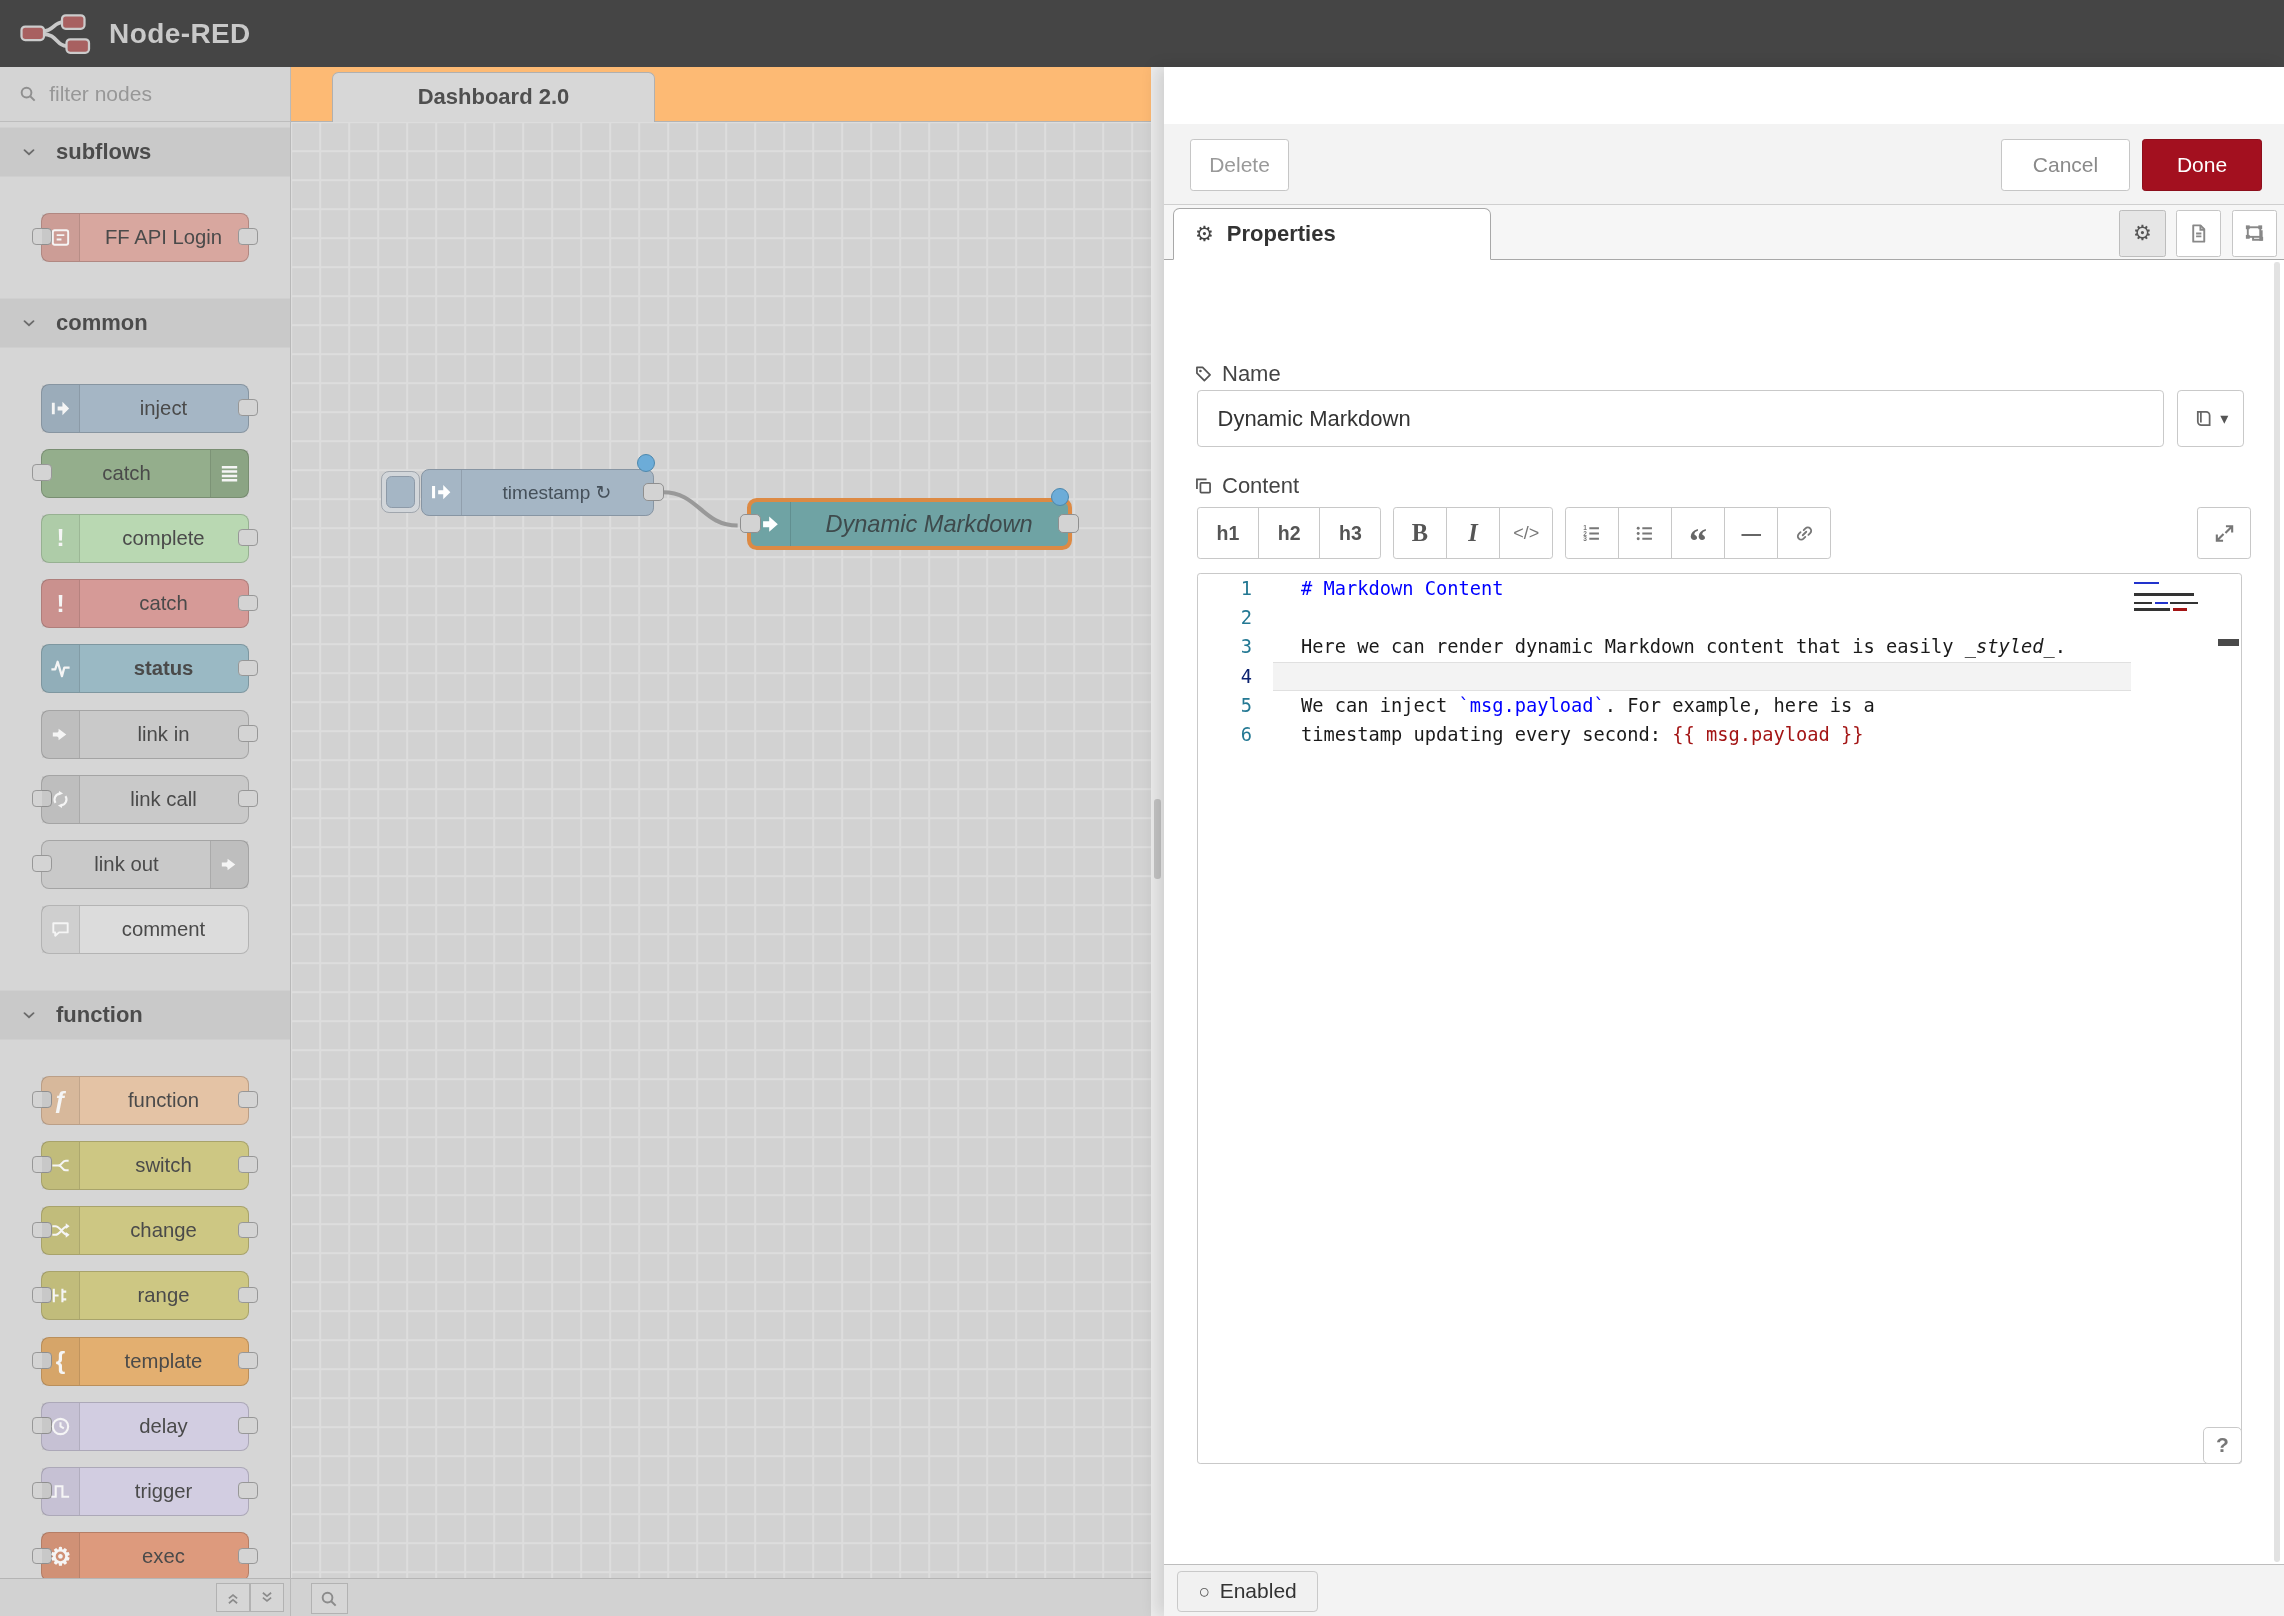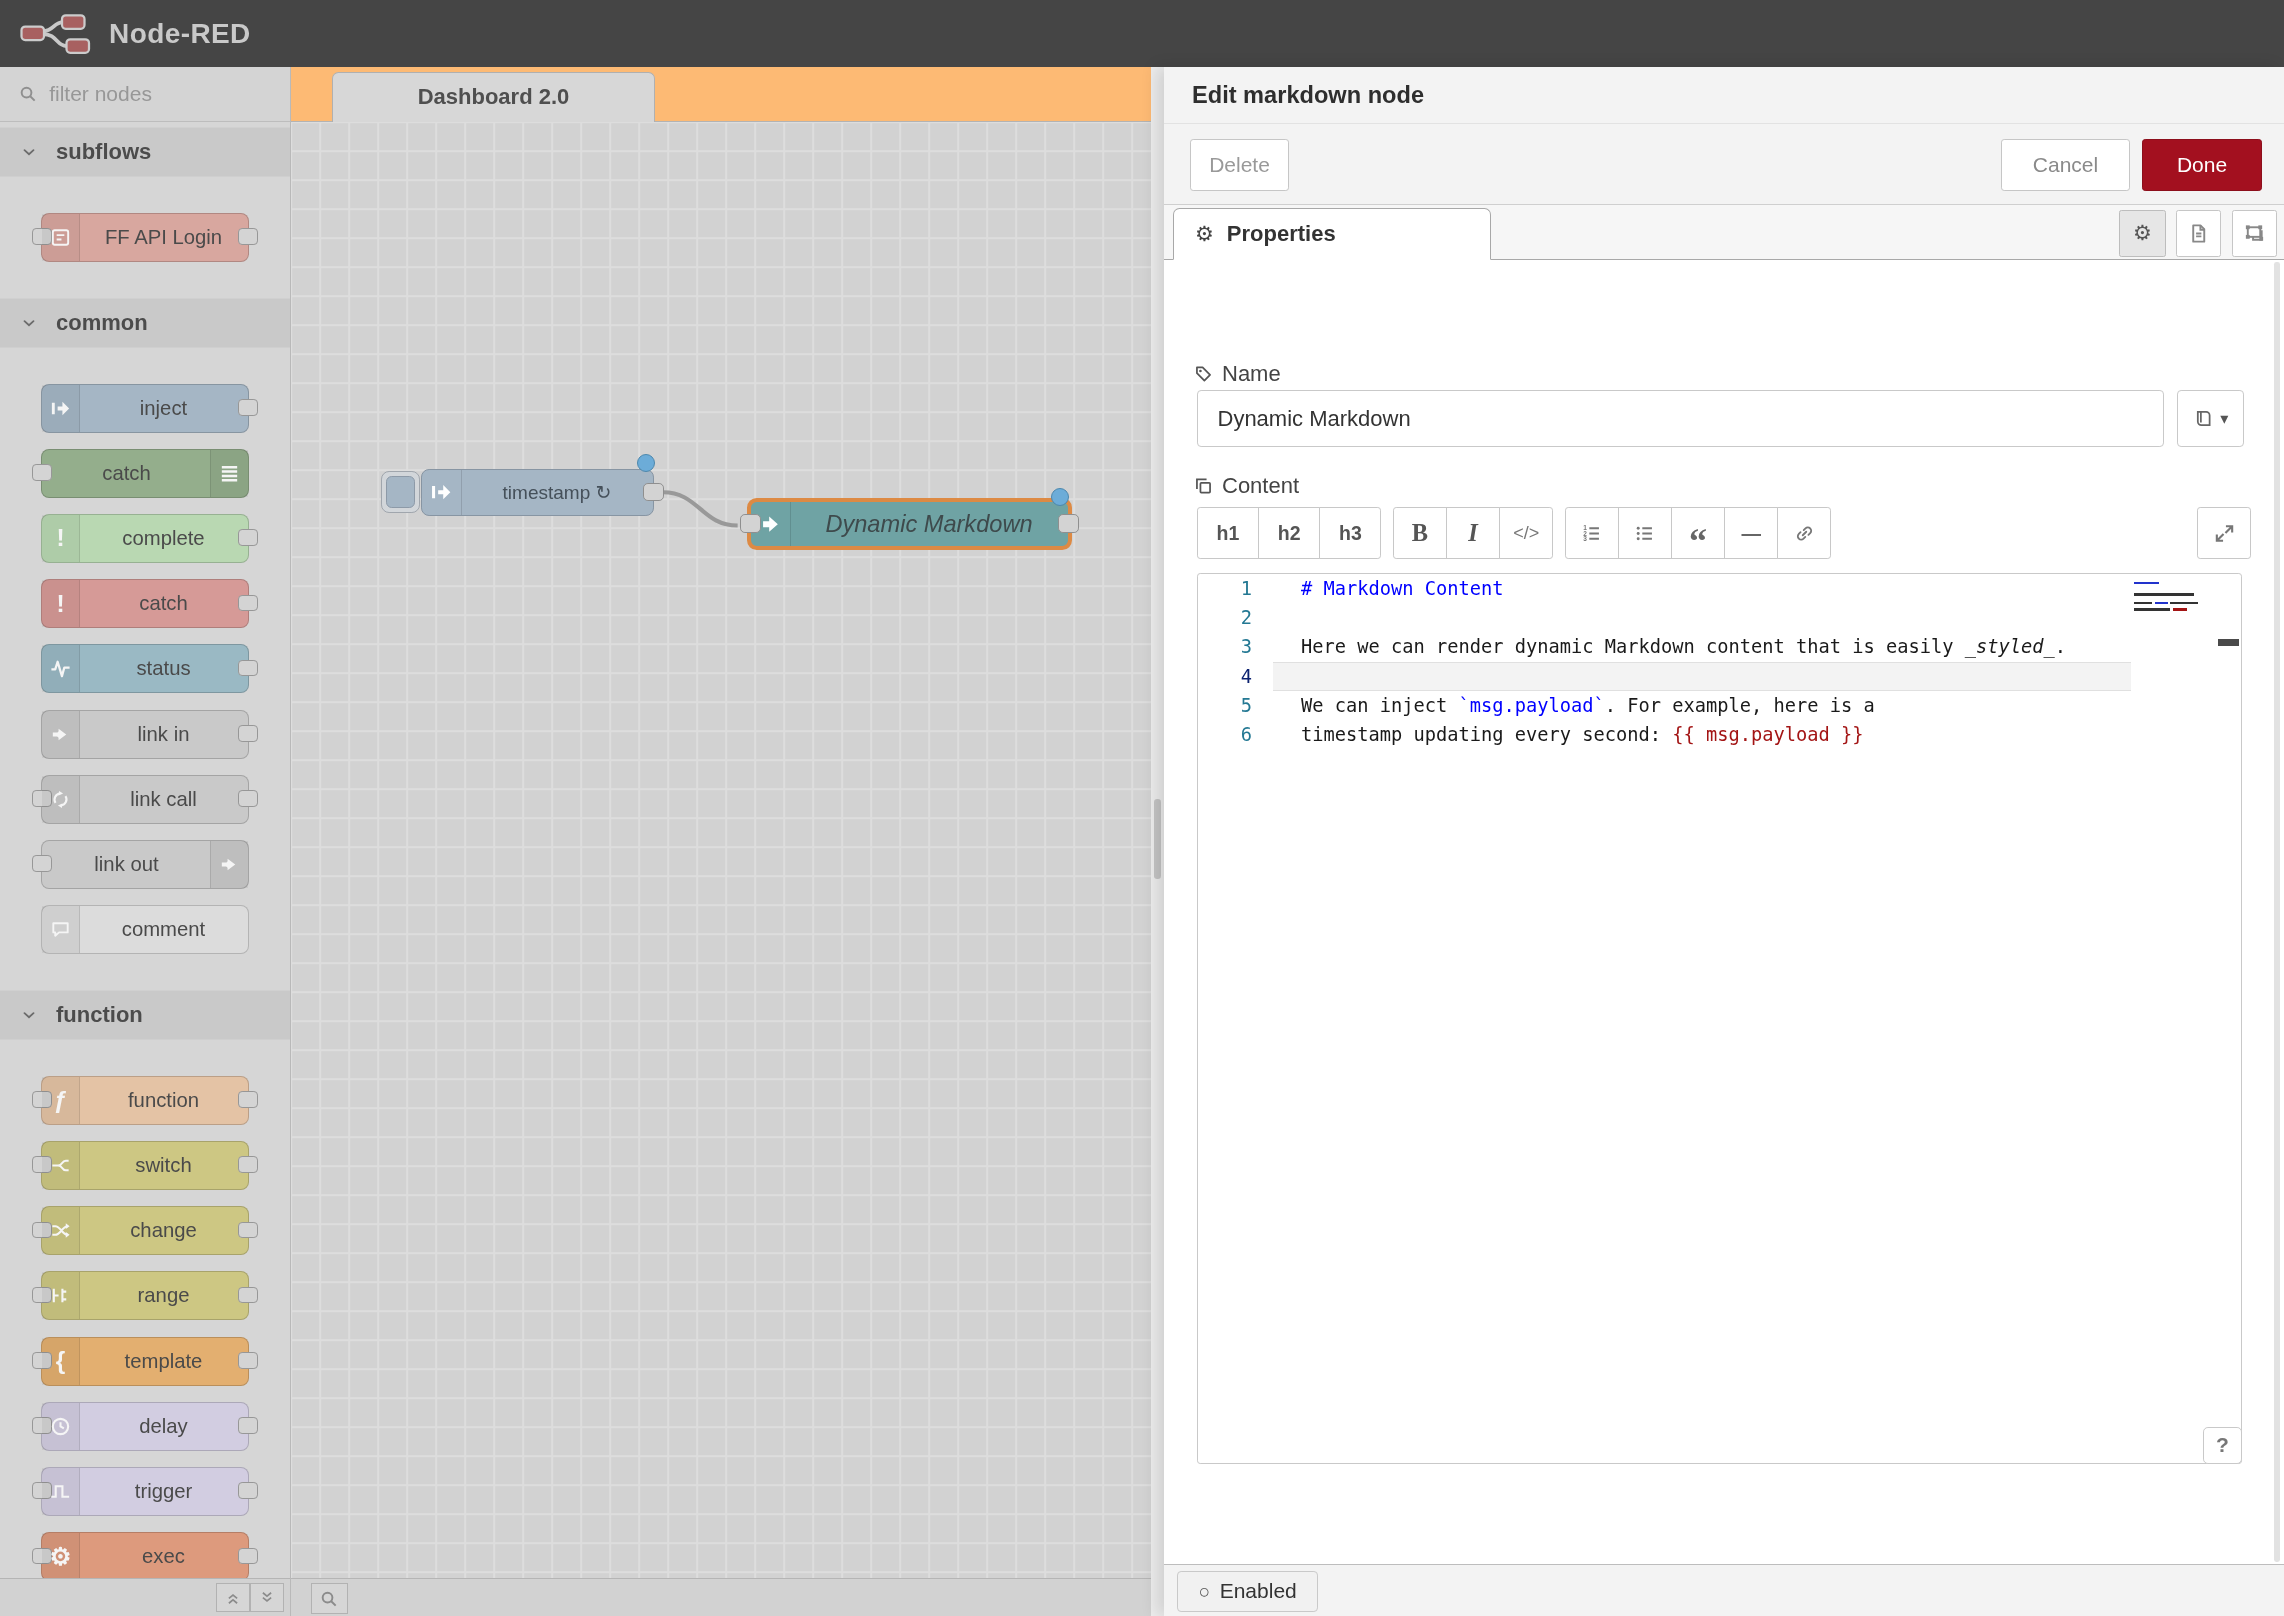--- a/index.html
+++ b/index.html
@@ -323,21 +323,21 @@
             </div>
             <div class="lbl" style="left:37px;right:0">complete</div>
           </div>
           <div class="pnode" style="background: rgb(214, 154, 151);">
             <div class="pport out"></div>
             <div class="nic left">
               <span class="g">!</span>
             </div>
             <div class="lbl" style="left:37px;right:0">catch</div>
           </div>
-          <div class="pnode" style="background: rgb(154, 185, 196);">
+          <div class="pnode" style="background: rgb(154, 185, 196); font-weight: bold;">
             <div class="pport out"></div>
             <div class="nic left">
               <svg viewBox="0 0 24 24">
                 <use href="#sy-pulse"></use>
               </svg>
             </div>
             <div class="lbl" style="left:37px;right:0">status</div>
           </div>
           <div class="pnode" style="background: rgb(201, 201, 201);">
             <div class="pport out"></div>
@@ -515,23 +515,20 @@
           </button>
       </div>
     </div>
   </div>
 
   <div id="sep">
       <div class="thumb"></div>
     </div>
 
   <div id="dialog">
-    <div class="d-title">
-      <span>Edit markdown node</span>
-    </div>
     <div class="d-actions">
       <button id="btn-delete">Delete</button>
       <button id="btn-cancel">Cancel</button>
       <button id="btn-done">Done</button>
     </div>
     <div class="d-tabs">
       <div class="ptab">
         <span class="g">⚙</span>
         <span class="t">Properties</span>
       </div>

